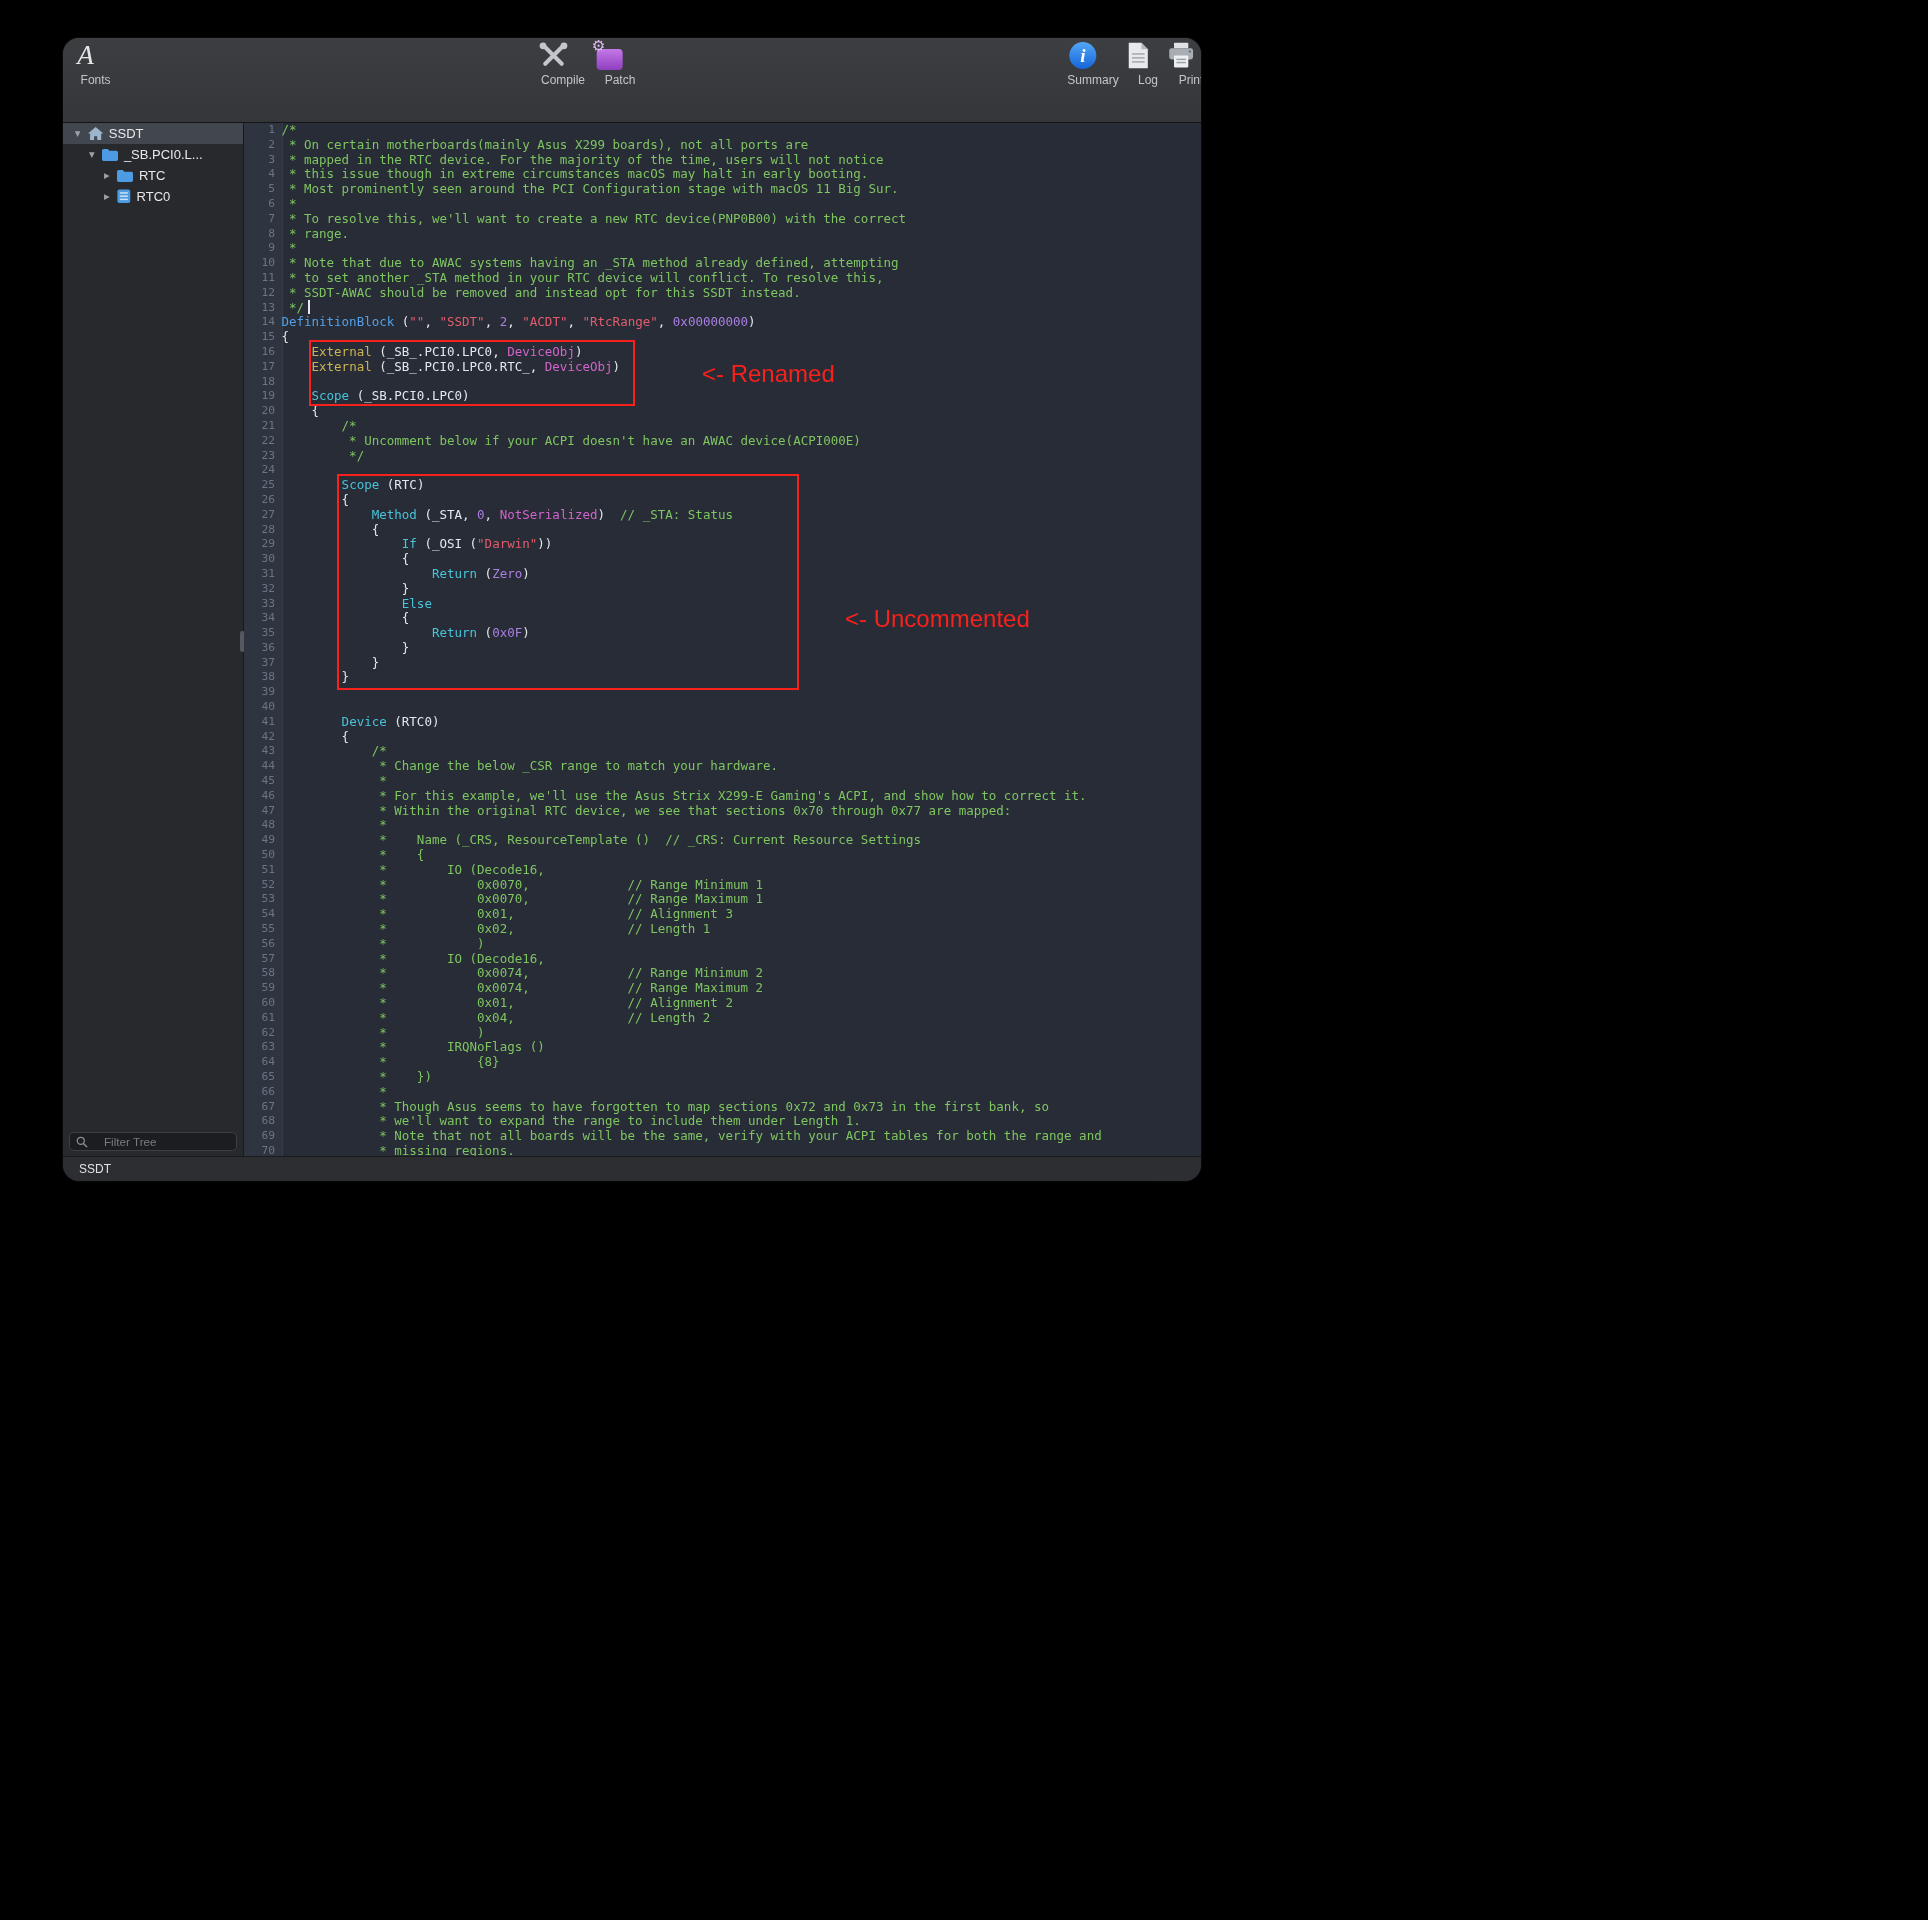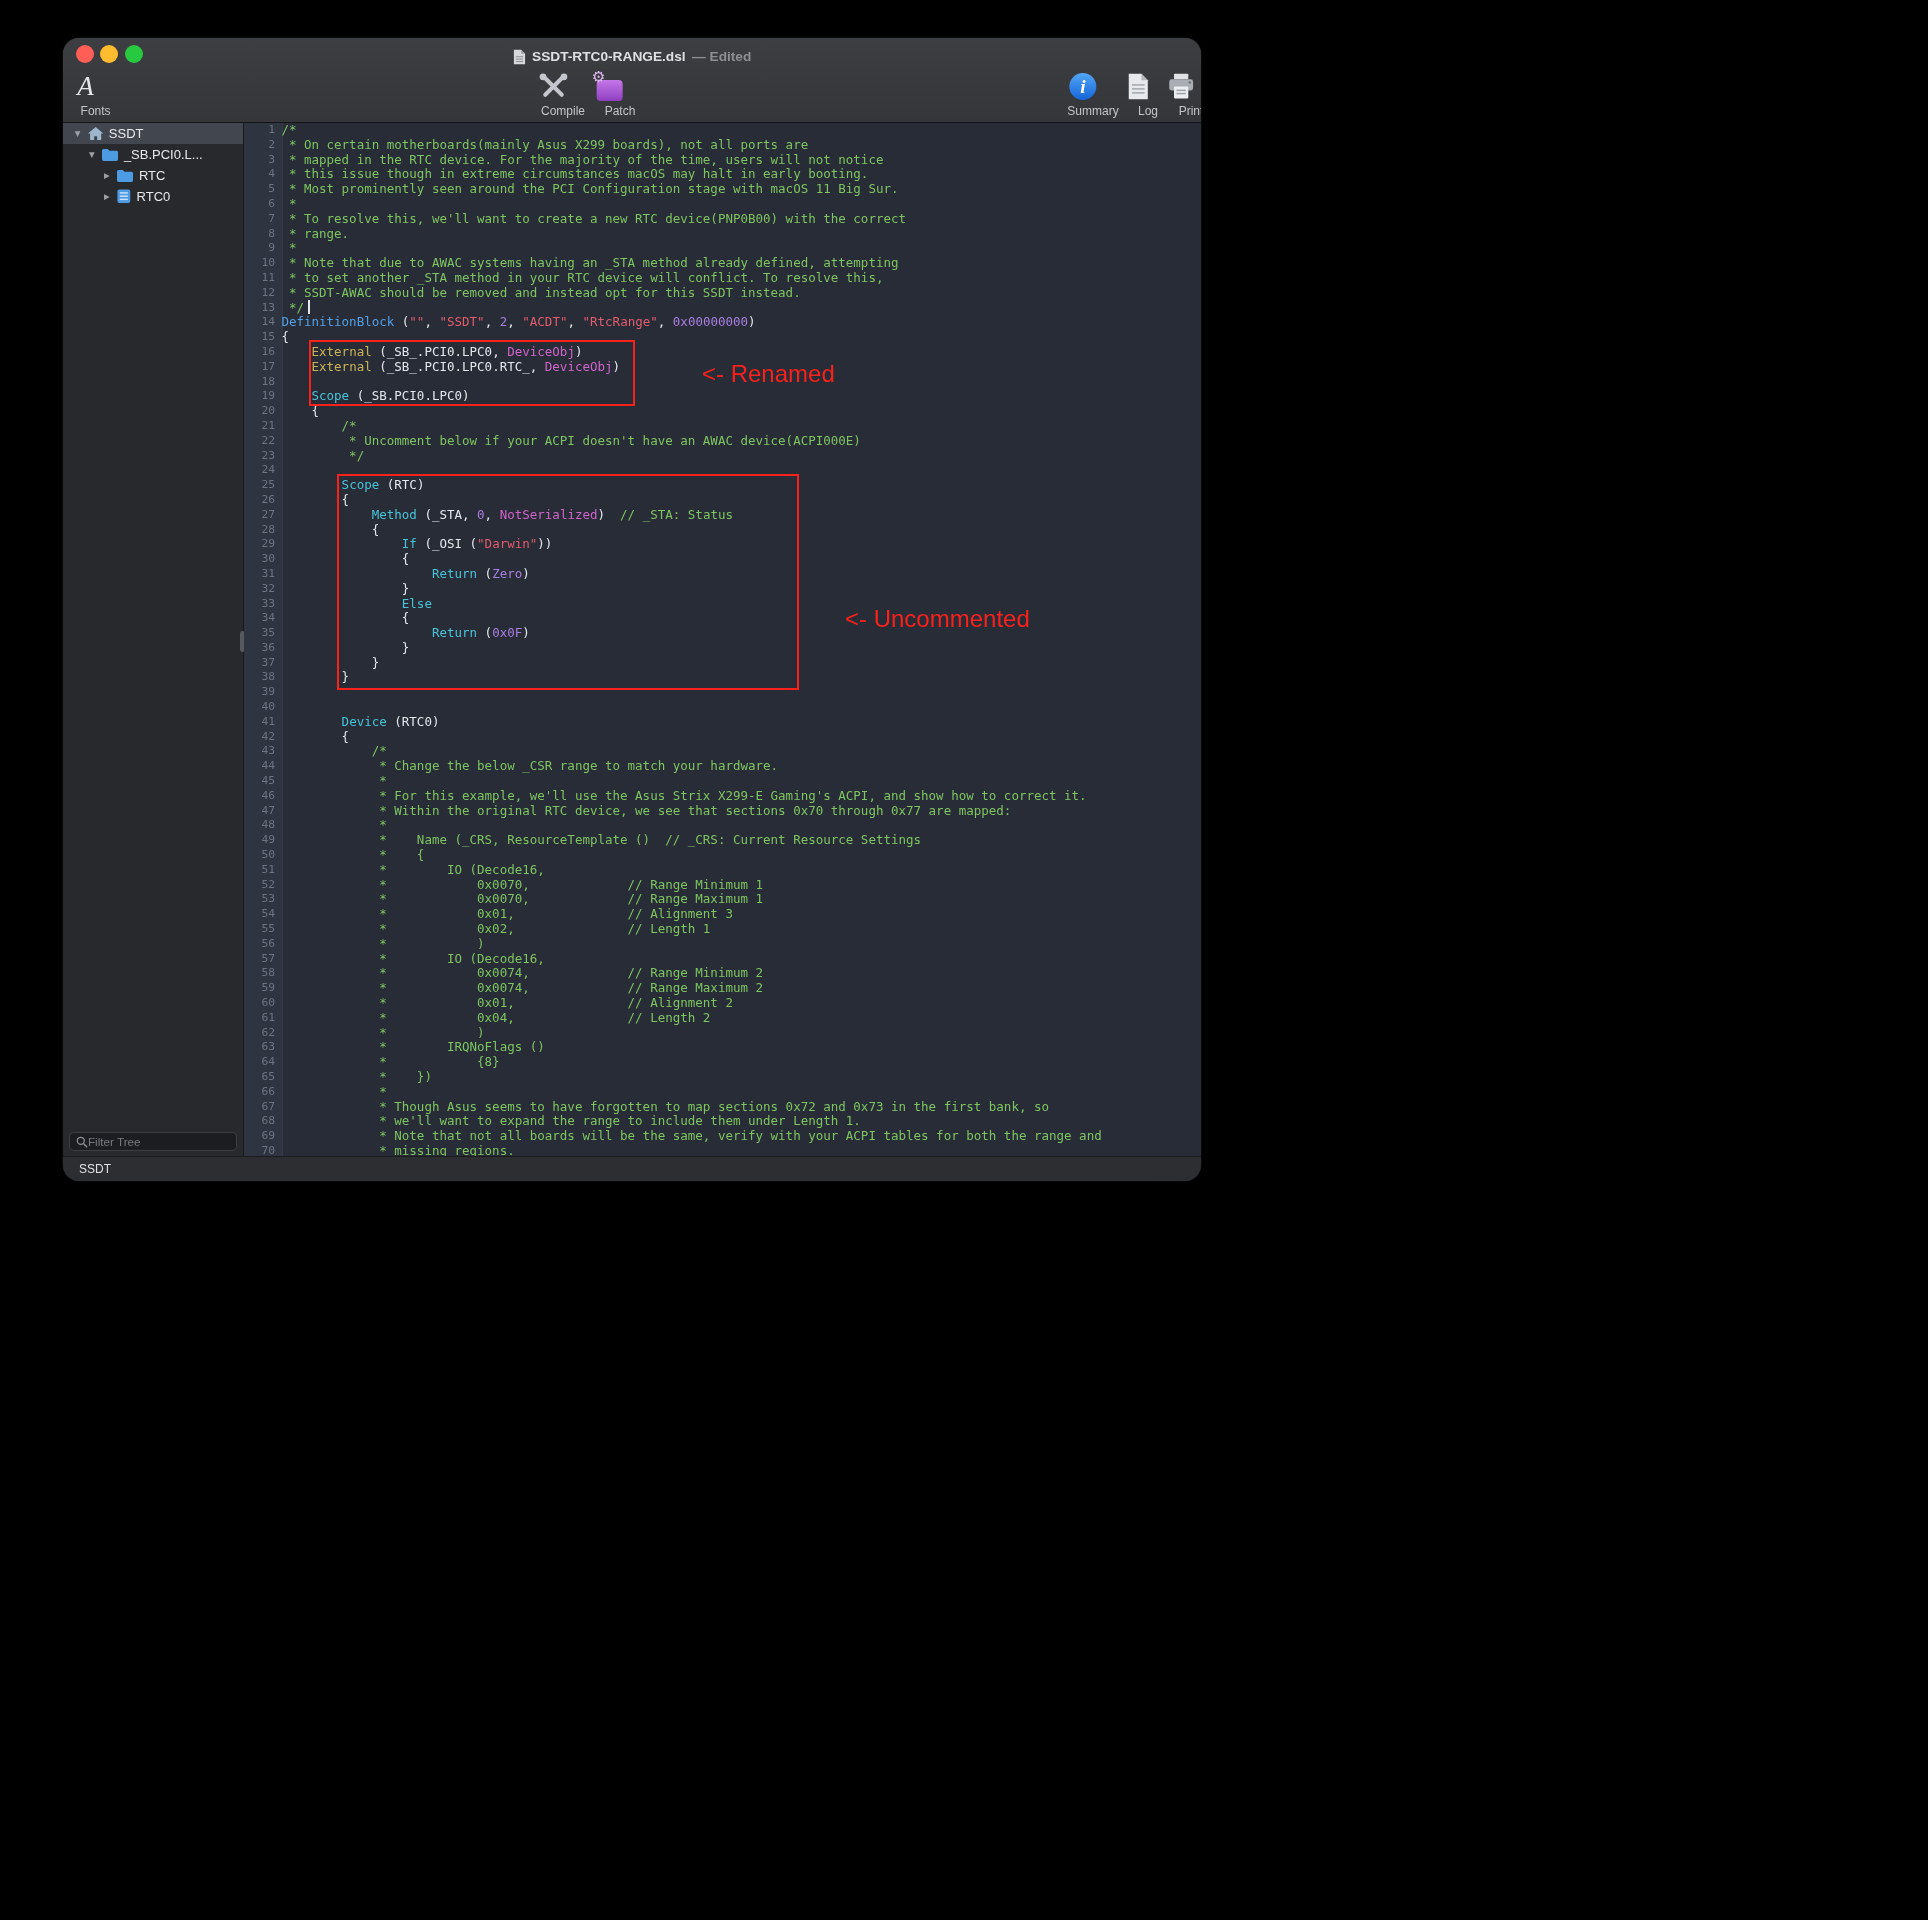--- a/index.html
+++ b/index.html
@@ -43,21 +43,21 @@
   
   .sidebar { position:absolute; left:0; top:85px; width:181px; bottom:25px;
              background:var(--sidebar-bg); border-right:0.8px solid #18191c; }
   .tree-row { position:relative; height:21px; display:flex; align-items:center; gap:5.6px; color:#e8e9eb;
               font-size:13px; white-space:nowrap; }
   .tree-row.selected { background:var(--select-bg); }
   .chev { width:9.7px; color:#9da0a6; font-size:11.3px; text-align:center;
           font-family:"DejaVu Sans",sans-serif; }
   .tree-icon { display:flex; align-items:center; }
   .filter { position:absolute; left:6.4px; right:6.4px; bottom:4.8px; height:19.3px; border-radius:4.8px;
-            background:#1c1d20; border:0.8px solid #3d3f43; display:flex; align-items:center; gap:0;
+            background:#1c1d20; border:0.8px solid #3d3f43; display:flex; align-items:center; gap:16px;
             padding:0 5.6px; }
   .filter-ph { font-size:11.7px; color:#787b80; }
 
   
   .editor { position:absolute; left:181px; top:85px; right:0; bottom:25px;
             background:var(--editor-bg); overflow:hidden; }
   .gutter-bg { position:absolute; left:0; top:0; bottom:0; width:39px; background:var(--gutter-bg);
                border-right:0.8px solid rgba(255,255,255,.03); }
   .code { position:absolute; left:0; top:0; right:0;
           font-family:"DejaVu Sans Mono",monospace; font-size:12.5px; }
@@ -90,40 +90,20 @@
                border-top:0.8px solid #1a1b1d; display:flex; align-items:center; padding-left:16px; }
   .status-text { font-size:12px; color:#e0e1e3; }
 </style>
 </head>
 <body>
 
 <div class="page">
   <div class="window">
 
     <div class="header">
-      <div class="titlebar">
-        <div class="traffic">
-          <span class="light red"></span>
-          <span class="light yellow"></span>
-          <span class="light green"></span>
-        </div>
-        <div class="title-group">
-          <span style="display:flex;">
-            <svg width="13" height="16" viewBox="0 0 16 20">
-              <path d="M1 1 h9 l5 5 v13 h-14 z" fill="#d6d8db"></path>
-              <path d="M10 1 l5 5 h-5 z" fill="#9b9ea3"></path>
-              <rect x="3.5" y="9" width="9" height="1.3" fill="#8f9297"></rect>
-              <rect x="3.5" y="12" width="9" height="1.3" fill="#8f9297"></rect>
-              <rect x="3.5" y="15" width="9" height="1.3" fill="#8f9297"></rect>
-            </svg>
-          </span>
-          <span class="win-title">SSDT-RTC0-RANGE.dsl</span>
-          <span class="win-title-suffix"> — Edited</span>
-        </div>
-      </div>
 
       <div class="toolbar">
         <div class="tool" style="left:22.6px;">
           <div class="tool-icon-box">
               <span class="fonts-a">A</span>
             </div>
           <span class="tool-label">Fonts</span>
         </div>
 
         <div class="tool" style="left:490px;align-items:center;">

